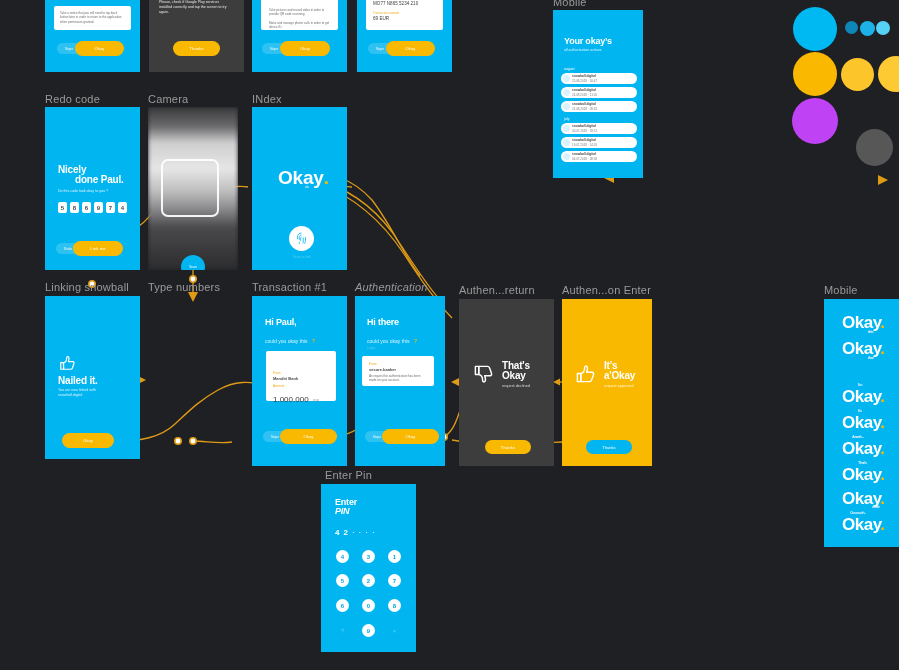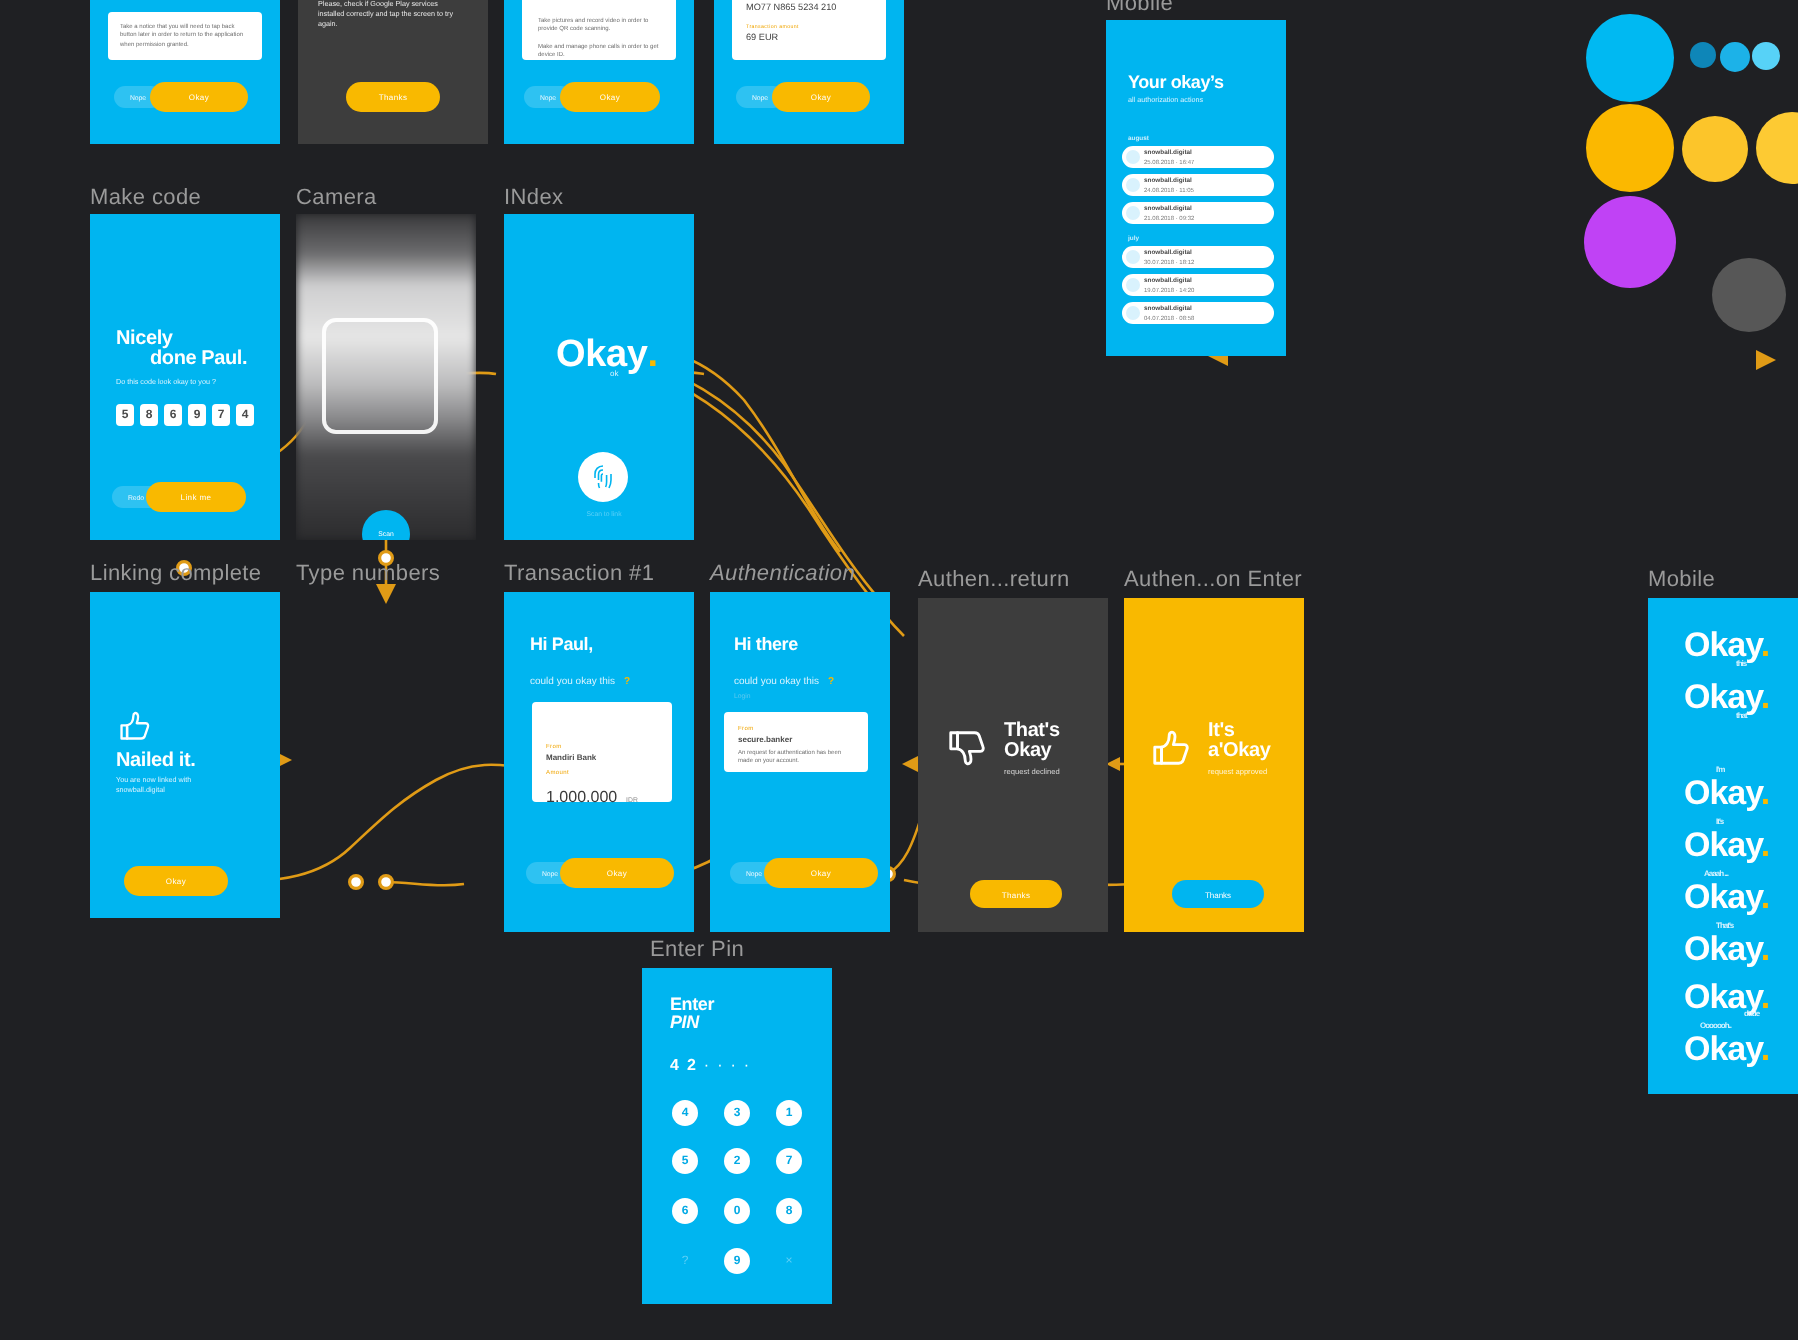--- a/index.html
+++ b/index.html
@@ -165,21 +165,21 @@
     <div class="card-white" style="left:9px; top:18px; width:77px; height:50px;">
 
       <div style="position:absolute; left:7px; top:21px; font-size:4.6px; color:#3f3f3f;">MO77 N865 5234 210</div>
       <div class="tiny-amber" style="position:absolute; left:7px; top:32px;">Transaction amount</div>
       <div style="position:absolute; left:7px; top:36px; font-size:4.6px; color:#3f3f3f;">69 EUR</div>
     </div>
     <div class="btn-ghost" style="left:11px; top:81px; width:24px; height:11px;">Nope</div>
     <div class="btn-amber" style="left:29px; top:79px; width:49px; height:15px;">Okay</div>
   </div>
 
-  <div class="frame-label" style="left:45px; top:93px;">Make code</div>
+  <div class="frame-label" style="left:45px; top:93px;">Redo code</div>
   <div class="artboard ab-cyan" style="left:45px; top:107px; width:95px; height:163px;">
     <div class="h-big" style="position:absolute; left:13px; top:58px; font-size:10px;">Nicely</div>
     <div class="h-big" style="position:absolute; left:30px; top:68px; font-size:10px;">done Paul.</div>
     <div class="sub-w" style="position:absolute; left:13px; top:82px; font-size:3.6px;">Do this code look okay to you ?</div>
     <div style="position:absolute; left:13px; top:95px;">
       <div class="codebox" style="left:0px;">5</div>
       <div class="codebox" style="left:12px;">8</div>
       <div class="codebox" style="left:24px;">6</div>
       <div class="codebox" style="left:36px;">9</div>
       <div class="codebox" style="left:48px;">7</div>
@@ -209,21 +209,21 @@
           <path d="M11 6c-3 0-4.5 2-4.5 4.5V16"></path>
         <path d="M11 10c-1 0-1.6 .8-1.6 1.8v6"></path>
           <path d="M19 10v6c0 4-2 8-2 8"></path>
         <path d="M14.6 11v7c0 3-1 5-1 5"></path>
           <path d="M6.5 19c0 3 1 5 1 5"></path>
       </svg>
     </div>
     <div style="position:absolute; left:31px; top:148px; width:38px; text-align:center; color:#5bd0f7; font-size:3.4px;">Scan to link</div>
   </div>
 
-  <div class="frame-label" style="left:45px; top:281px;">Linking complete</div>
+  <div class="frame-label" style="left:45px; top:281px;">Linking snowball</div>
   <div class="artboard ab-cyan" style="left:45px; top:296px; width:95px; height:163px;">
     <svg style="position:absolute; left:13px; top:58px;" width="18" height="18" viewBox="0 0 26 26" fill="none" stroke="#fff" stroke-width="1.7" stroke-linejoin="round">
       <path d="M8 12.5 L8 22 L4 22 L4 12.5 Z"></path>
       <path d="M8 12.5 C11 12 12.5 9 12.5 6 C12.5 3.5 14.5 3 15.5 4.5 C16.5 6 15.5 9.5 15 11 L21.5 11 C23 11 23.5 12.5 23 13.8 L20.8 20.2 C20.3 21.5 19.5 22 18.2 22 L8 22 Z"></path>
     </svg>
     <div class="h-big" style="position:absolute; left:13px; top:80px; font-size:10px;">Nailed it.</div>
     <div class="sub-w" style="position:absolute; left:13px; top:92px; font-size:3.6px;">You are now linked with</div>
     <div class="sub-w" style="position:absolute; left:13px; top:97px; font-size:3.6px;">snowball.digital</div>
     <div class="btn-amber" style="left:17px; top:137px; width:52px; height:15px;">Okay</div>
   </div>

